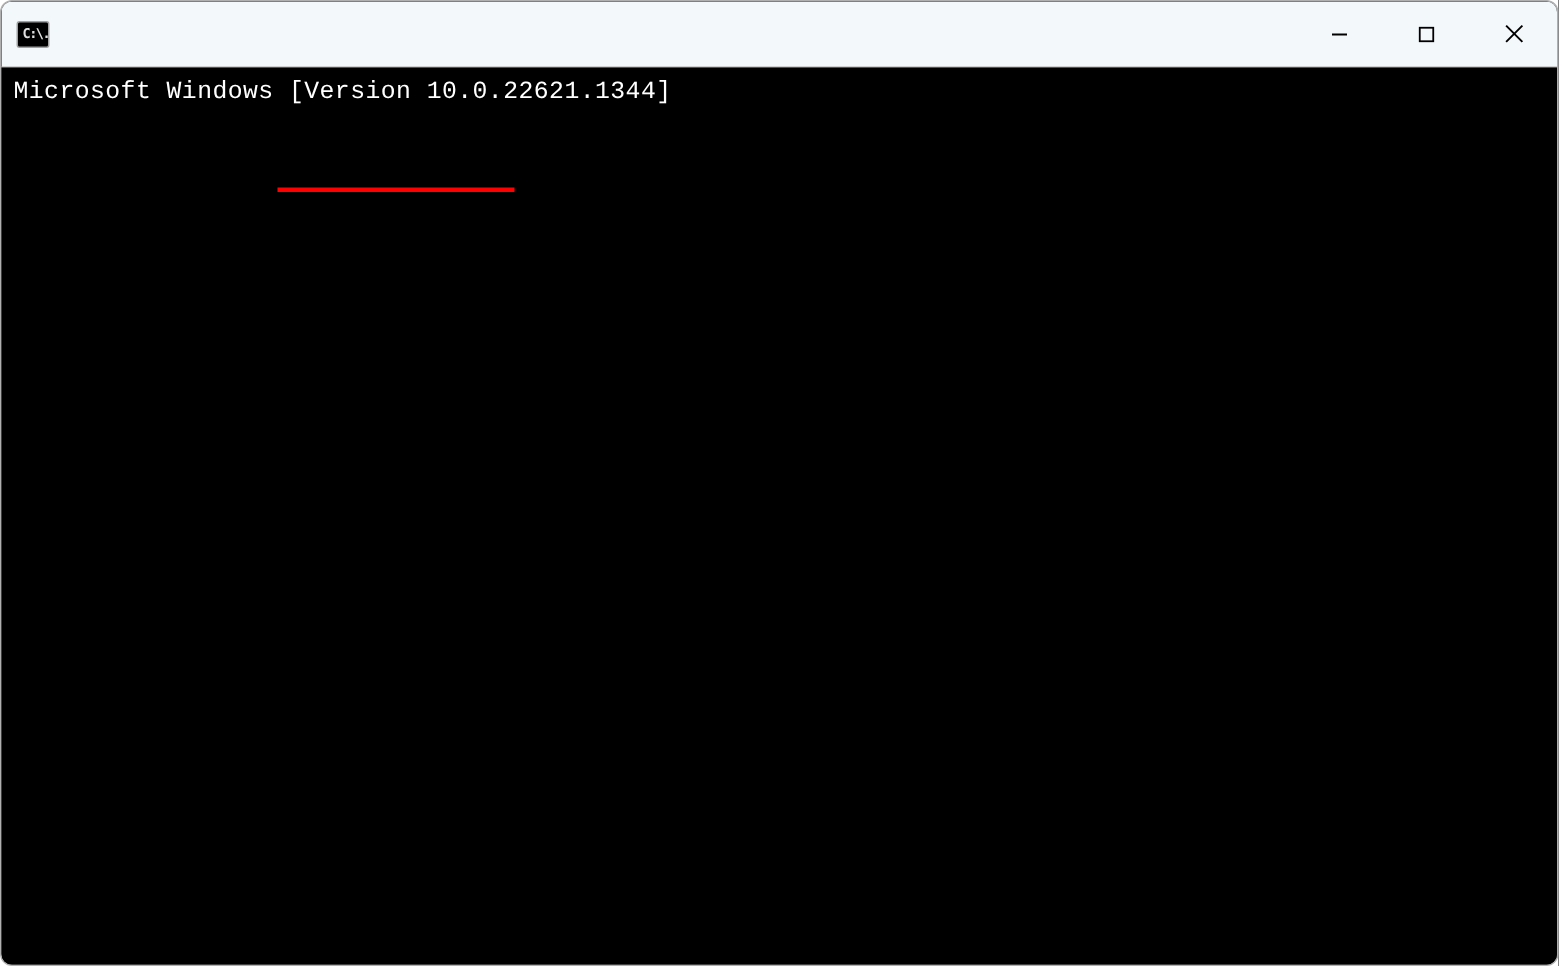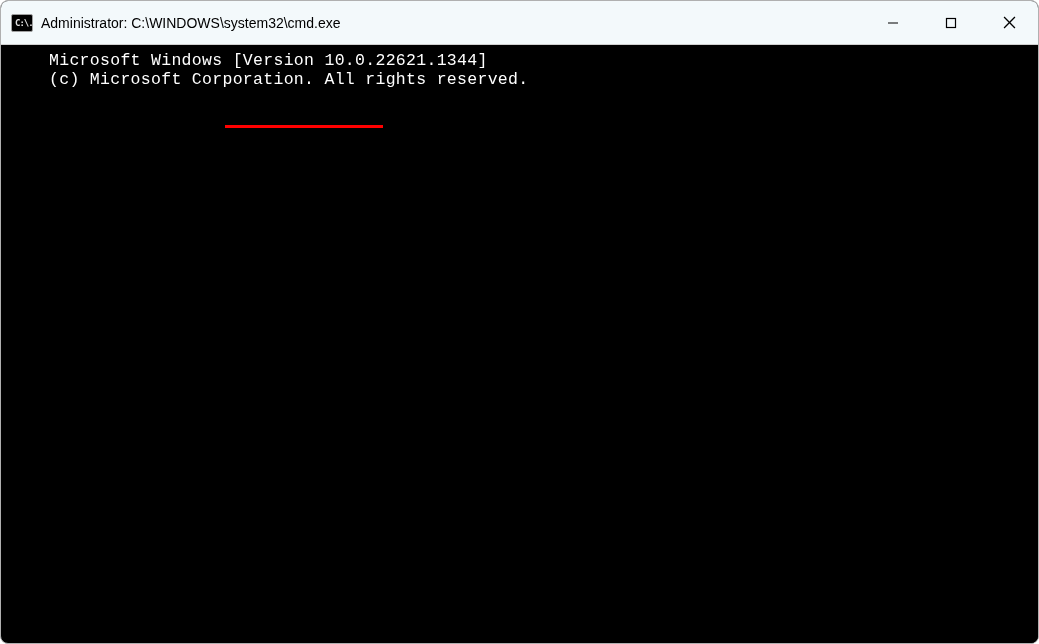--- a/index.html
+++ b/index.html
@@ -85,21 +85,20 @@
       flex: 1;
       background: #000000;
       padding: 6px 8px 6px 8px;
       font-family: "Consolas", "Courier New", monospace;
       font-size: 16.5px;
       color: #ffffff;
       line-height: 1.18;
       letter-spacing: 0.3px;
       font-weight: 500;
       position: relative;
-      margin-left: 40px;
     }
     .term-line {
       white-space: pre;
       position: relative;
     }
     .prompt-line {
       display: inline;
       white-space: pre;
       position: relative;
     }
@@ -129,21 +128,20 @@
       height: 19px;
     }
   </style>
 </head>
 <body>
 
 <div class="window">
   <div class="titlebar">
     <div class="title-left">
       <div class="cmd-icon">C:\.</div>
-      <span class="window-title">Administrator: C:\WINDOWS\system32\cmd.exe</span>
     </div>
     <div class="window-controls">
       <div class="win-btn">
         <svg viewBox="0 0 12 12">
             <line x1="1" y1="6" x2="11" y2="6"></line>
           </svg>
       </div>
       <div class="win-btn">
         <svg viewBox="0 0 12 12">
             <rect x="1.5" y="1.5" width="9" height="9"></rect>
@@ -153,17 +151,16 @@
         <svg viewBox="0 0 12 12">
             <line x1="1" y1="1" x2="11" y2="11"></line>
             <line x1="11" y1="1" x2="1" y2="11"></line>
           </svg>
       </div>
     </div>
   </div>
 
   <div class="terminal">
     <div class="term-line">Microsoft Windows [Version 10.0.22621.1344]</div>
-    <div class="term-line">(c) Microsoft Corporation. All rights reserved.</div>
     <div class="spacer"></div>
     <div class="underline"></div>
   </div>
 </div>
 
 </body></html>

